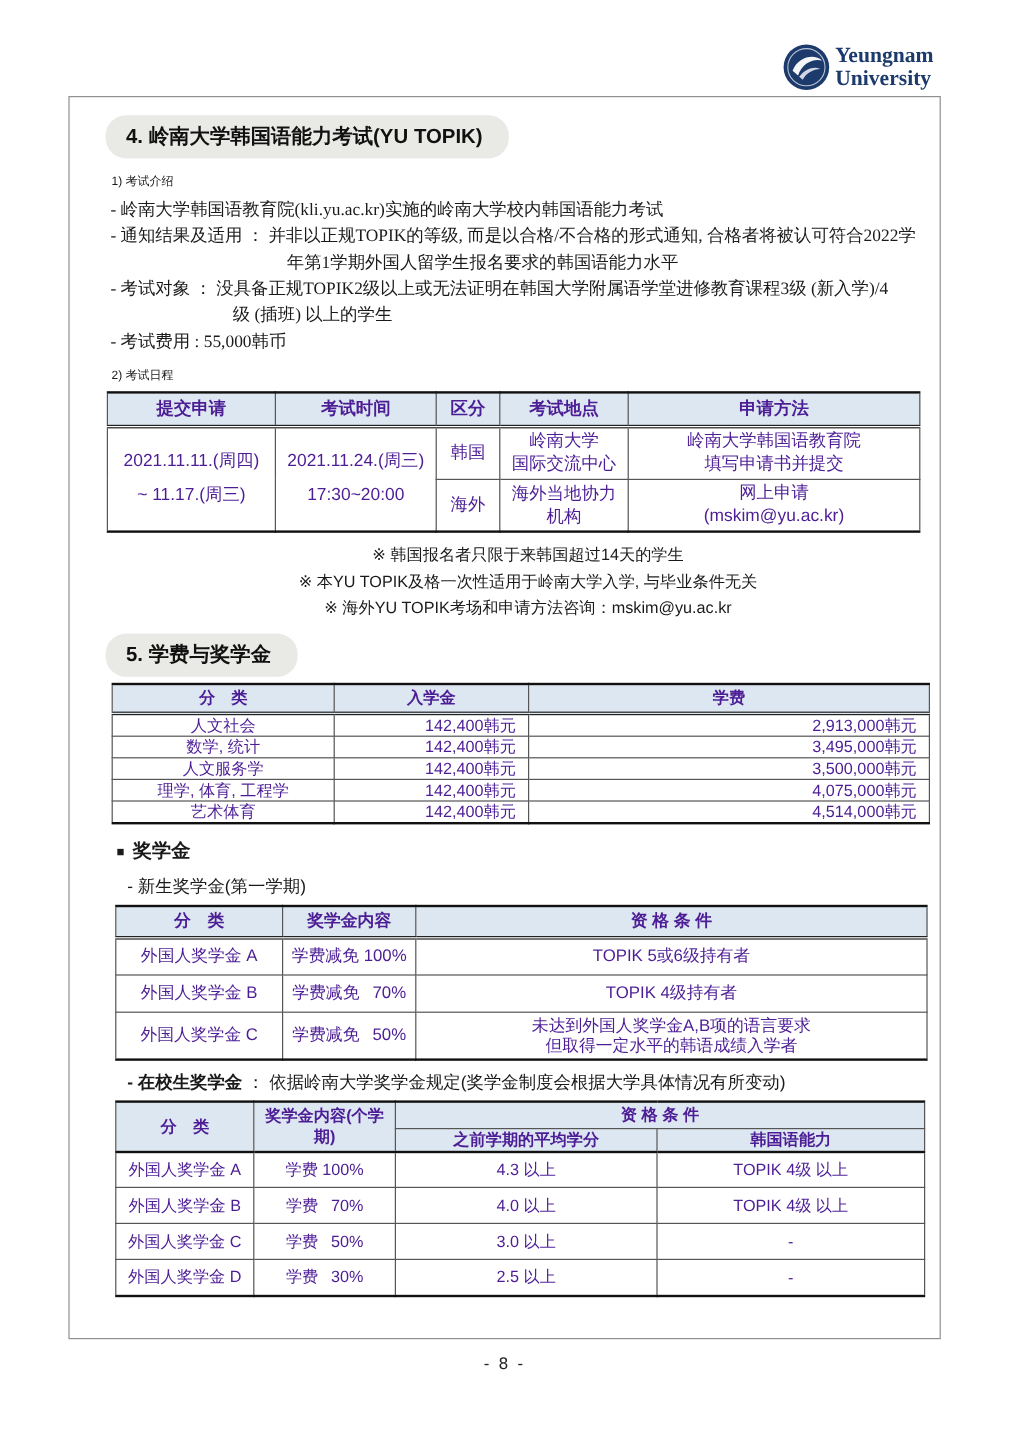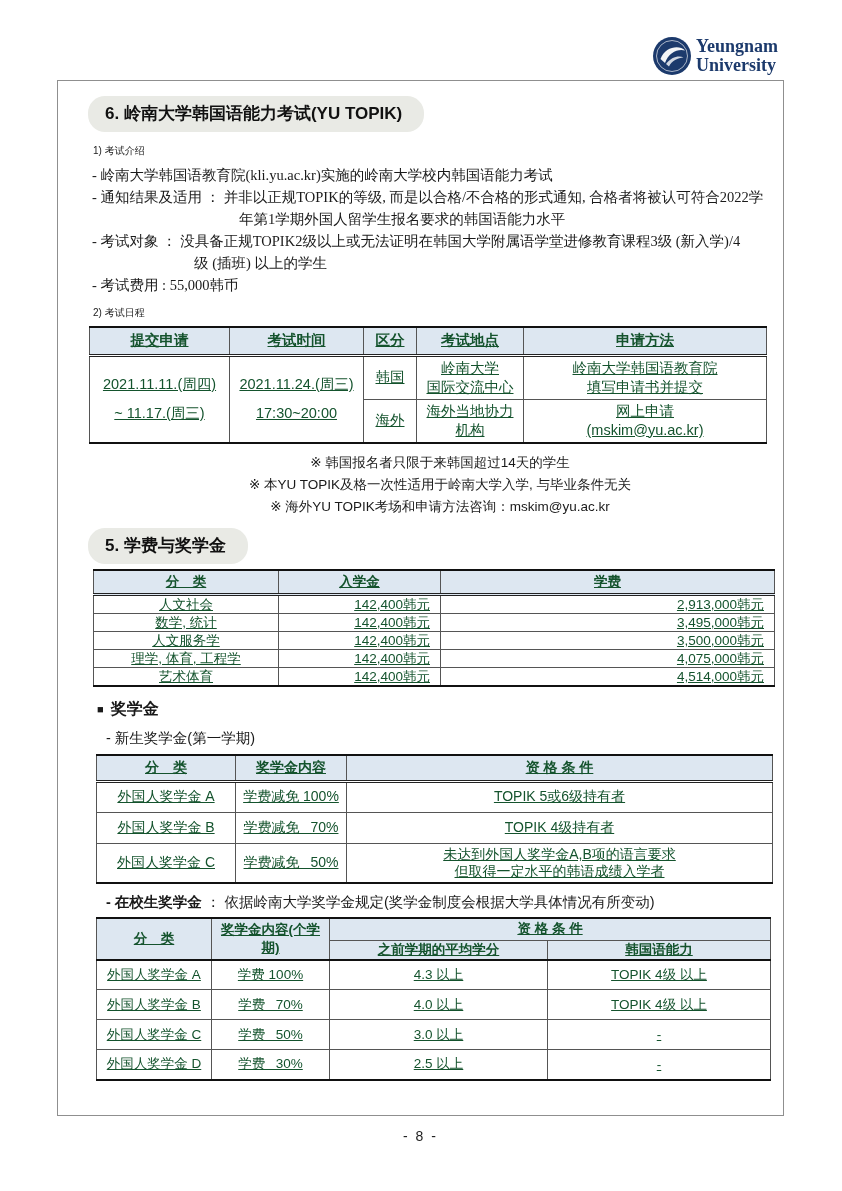--- a/index.html
+++ b/index.html
@@ -28,21 +28,21 @@
         padding:6px 22px 7px 17px;font-weight:bold;font-size:17px;color:#111;}
   .pill.first{margin:15px 0 0 30px;}
   .pill.second{margin:0 0 0 30px;}
 
   .h2{font-size:10px;margin:12px 0 0 35px;}
   .bullets{margin:8px 0 0 34px;font-size:14.5px;font-family:Liberation Serif, serif;}
   .bl{line-height:18px;margin-bottom:4px;white-space:nowrap;}
   .bl.cont2{padding-left:147px;}
   .bl.cont3{padding-left:102px;}
 
-  table{border-collapse:collapse;table-layout:fixed;font-size:14.5px;color:#14532d;text-decoration:underline;}
+  table{border-collapse:collapse;table-layout:fixed;font-size:14.5px;color:#4c1d95;}
   th,td{border:1px solid #555;text-align:center;vertical-align:middle;padding:2px 4px;}
   table.tbl{border-top:2px solid #111;border-bottom:2px solid #111;
             border-left:1px solid #444;border-right:1px solid #444;}
   thead th{background:var(--table-header-bg);font-weight:bold;}
   .dblsep th{border-bottom:3px double #222;}
   .thicksep{border-bottom:2px solid #111 !important;}
   .thinsep{border-bottom:1px solid #555 !important;}
 
   .tbl-schedule{width:677px;margin:6px 0 0 31px;}
   .tbl-schedule thead th{height:28px;}
@@ -92,21 +92,21 @@
       <path d="M14,28 C19,21 27,19 31.5,21.5 C26,21.5 19.5,25 17,30.5 Z" fill="#ffffff" opacity="0.8"></path>
     </svg>
     <div class="logo-text">
       <div>Yeungnam</div>
       <div>University</div>
     </div>
   </div>
 
   <div class="frame">
 
-    <div class="pill first">6. 岭南大学韩国语能力考试(YU TOPIK)</div>
+    <div class="pill first">4. 岭南大学韩国语能力考试(YU TOPIK)</div>
 
     <div class="h2">1) 考试介绍</div>
 
     <div class="bullets">
       <div class="bl">- 岭南大学韩国语教育院(kli.yu.ac.kr)实施的岭南大学校内韩国语能力考试</div>
       <div class="bl">- 通知结果及适用 ： 并非以正规TOPIK的等级, 而是以合格/不合格的形式通知, 合格者将被认可符合2022学</div>
       <div class="bl cont2">年第1学期外国人留学生报名要求的韩国语能力水平</div>
       <div class="bl">- 考试对象 ： 没具备正规TOPIK2级以上或无法证明在韩国大学附属语学堂进修教育课程3级 (新入学)/4</div>
       <div class="bl cont3">级 (插班) 以上的学生</div>
       <div class="bl">- 考试费用 : 55,000韩币</div>

